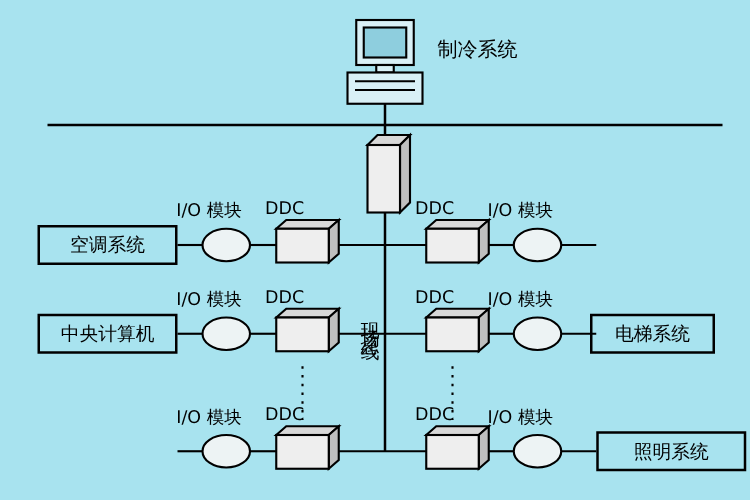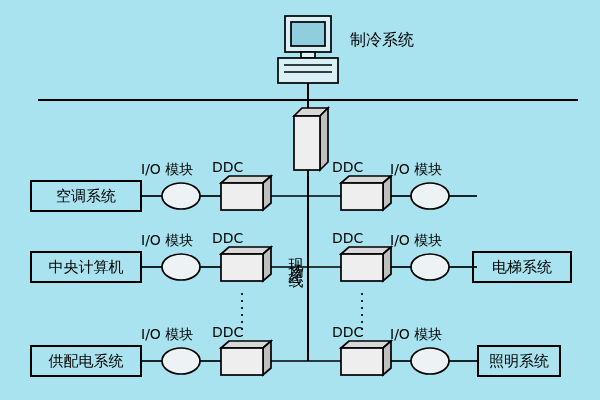--- a/index.html
+++ b/index.html
@@ -118,20 +118,19 @@
   <div class="lbl" style="left:332px; top:158px; width:64px;">DDC</div>
   <div class="lbl" style="left:390px; top:160px; width:80px;">I/O 模块</div>
 
   <div class="sysbox" style="left:30px; top:251px; width:112px;">中央计算机</div>
   <div class="lbl" style="left:141px; top:231px; width:80px;">I/O 模块</div>
   <div class="lbl" style="left:212px; top:229px; width:64px;">DDC</div>
   <div class="lbl" style="left:332px; top:229px; width:64px;">DDC</div>
   <div class="lbl" style="left:390px; top:231px; width:80px;">I/O 模块</div>
   <div class="sysbox" style="left:472px; top:251px; width:100px;">电梯系统</div>
 
-  <div class="sysbox" style="left:30px; top:345px; width:112px;">供配电系统</div>
   <div class="lbl" style="left:141px; top:325px; width:80px;">I/O 模块</div>
   <div class="lbl" style="left:212px; top:323px; width:64px;">DDC</div>
   <div class="lbl" style="left:332px; top:323px; width:64px;">DDC</div>
   <div class="lbl" style="left:390px; top:325px; width:80px;">I/O 模块</div>
-  <div class="sysbox" style="left:477px; top:345px; width:84px;">照明系统</div>
+  <div class="sysbox" style="left:477px; top:345px; width:120px;">照明系统</div>
 
 </div>
 
 </body></html>

